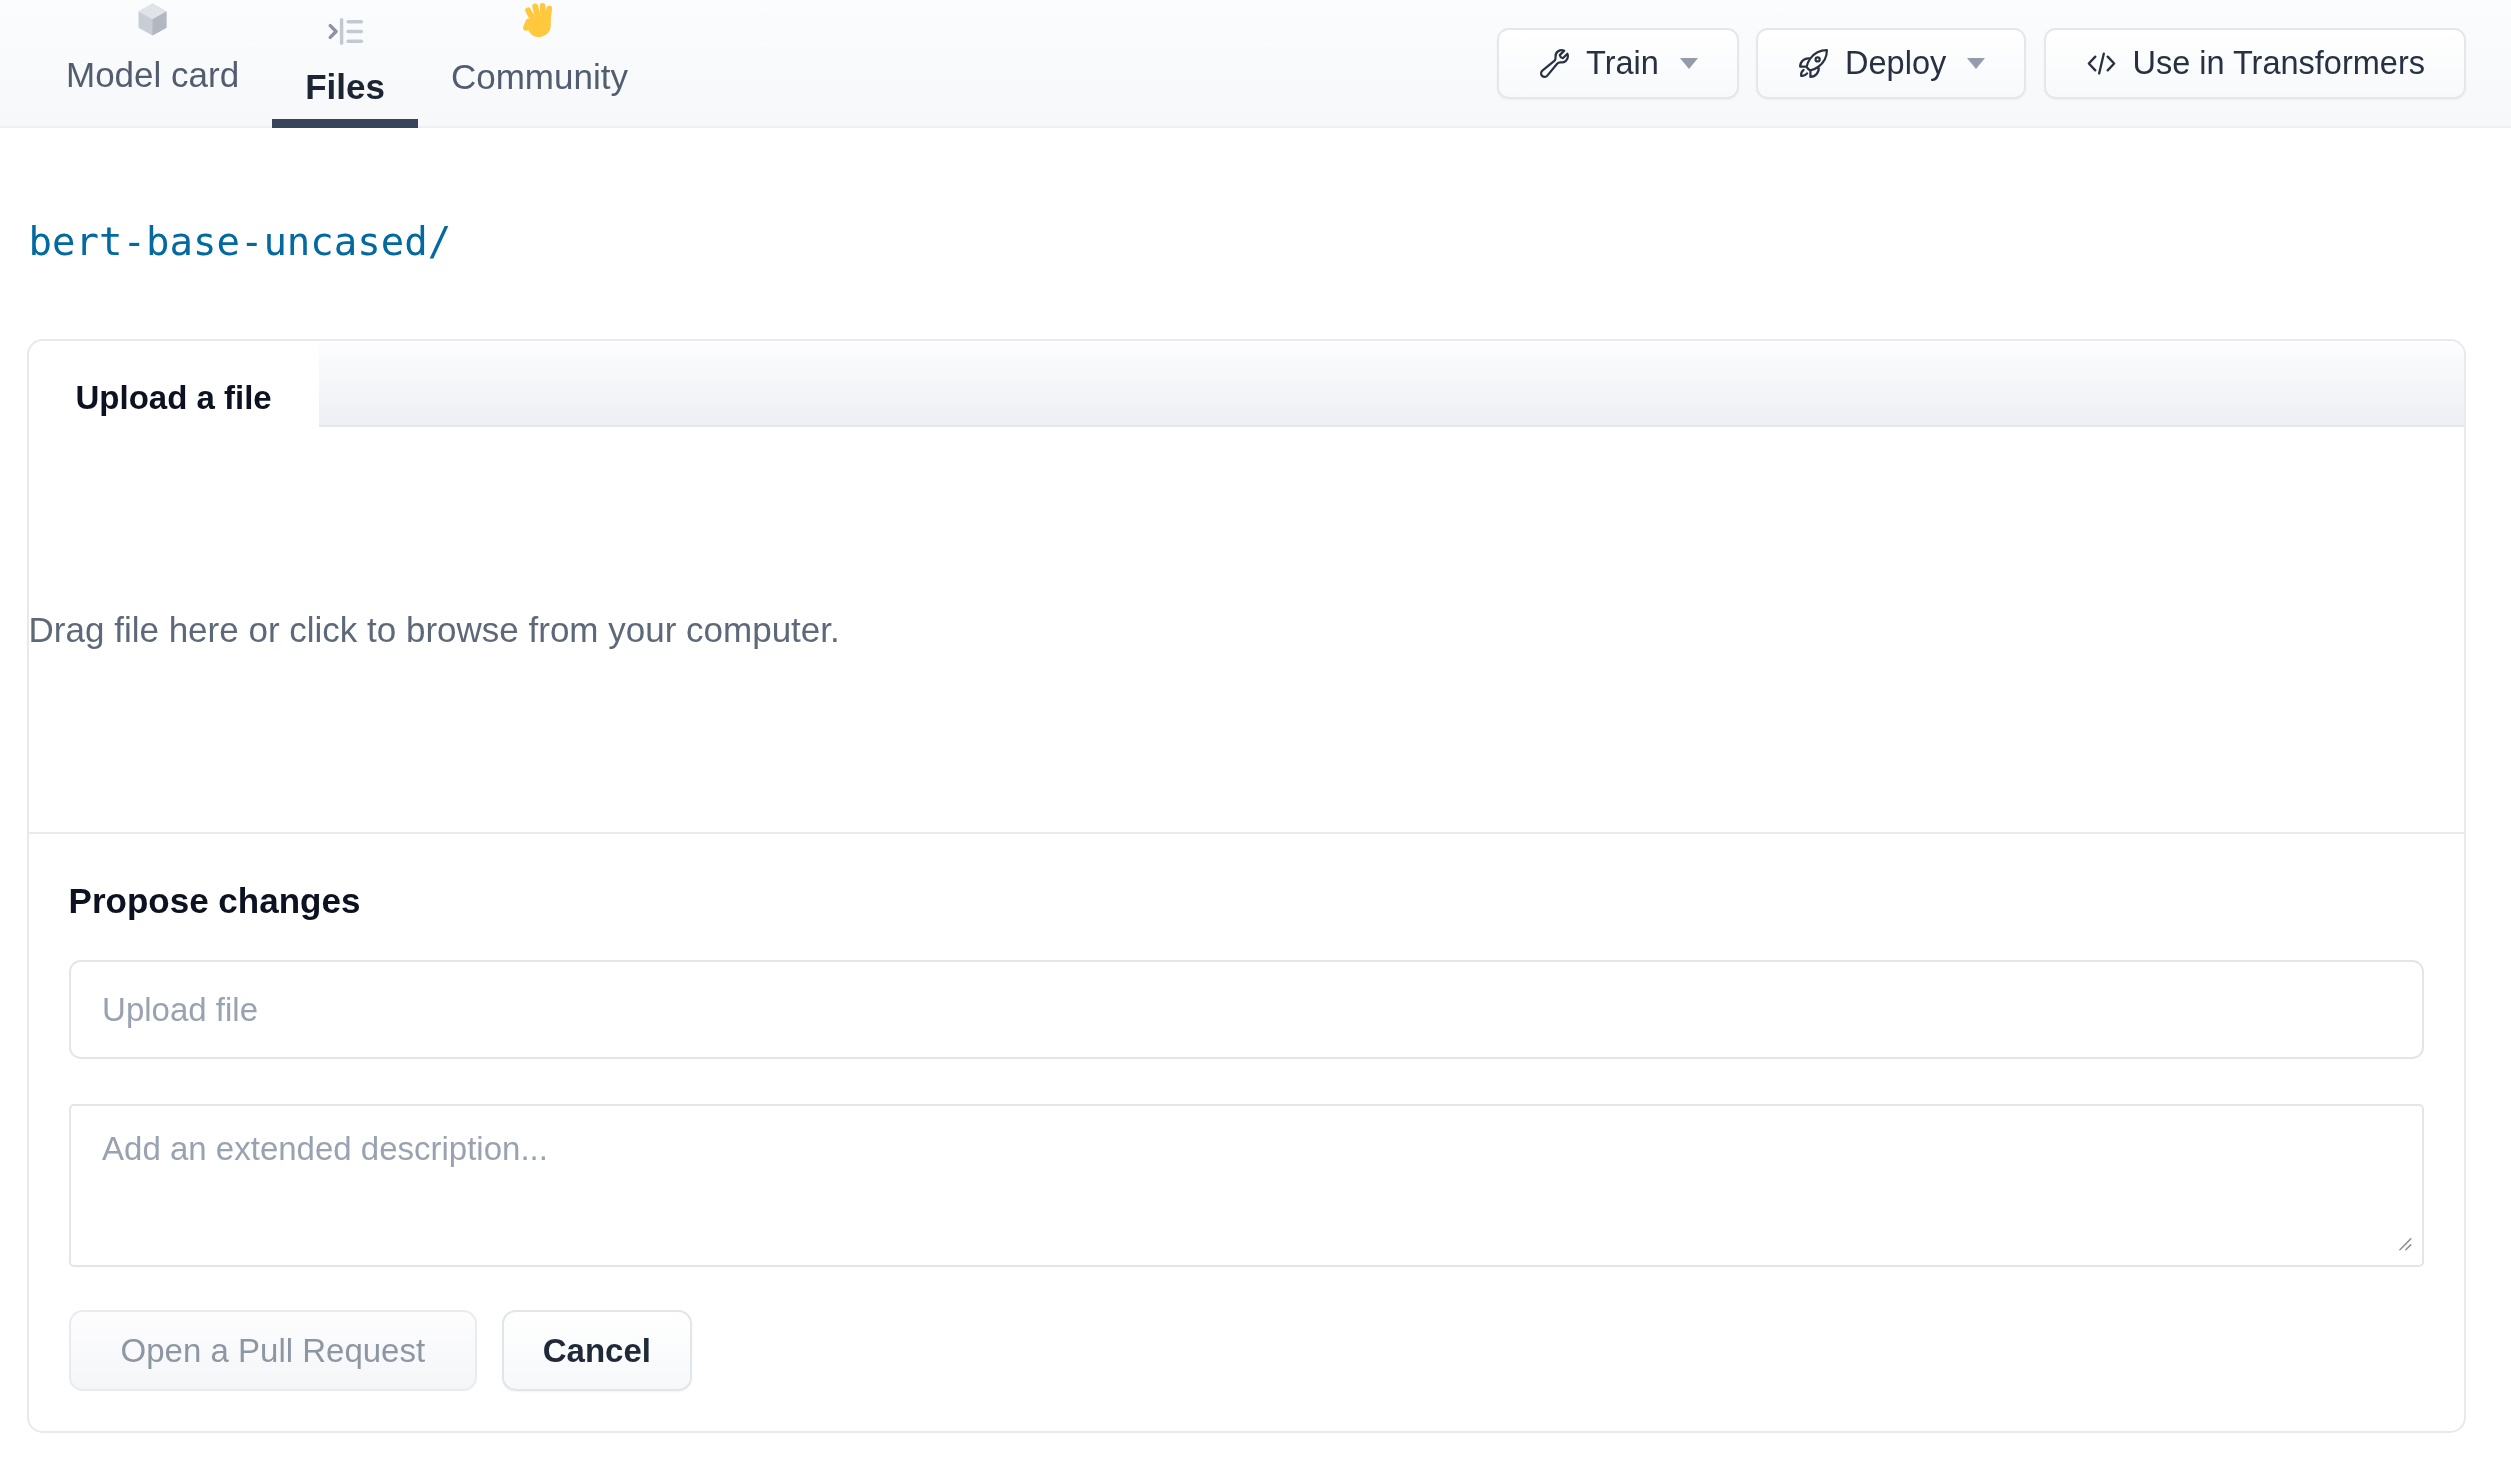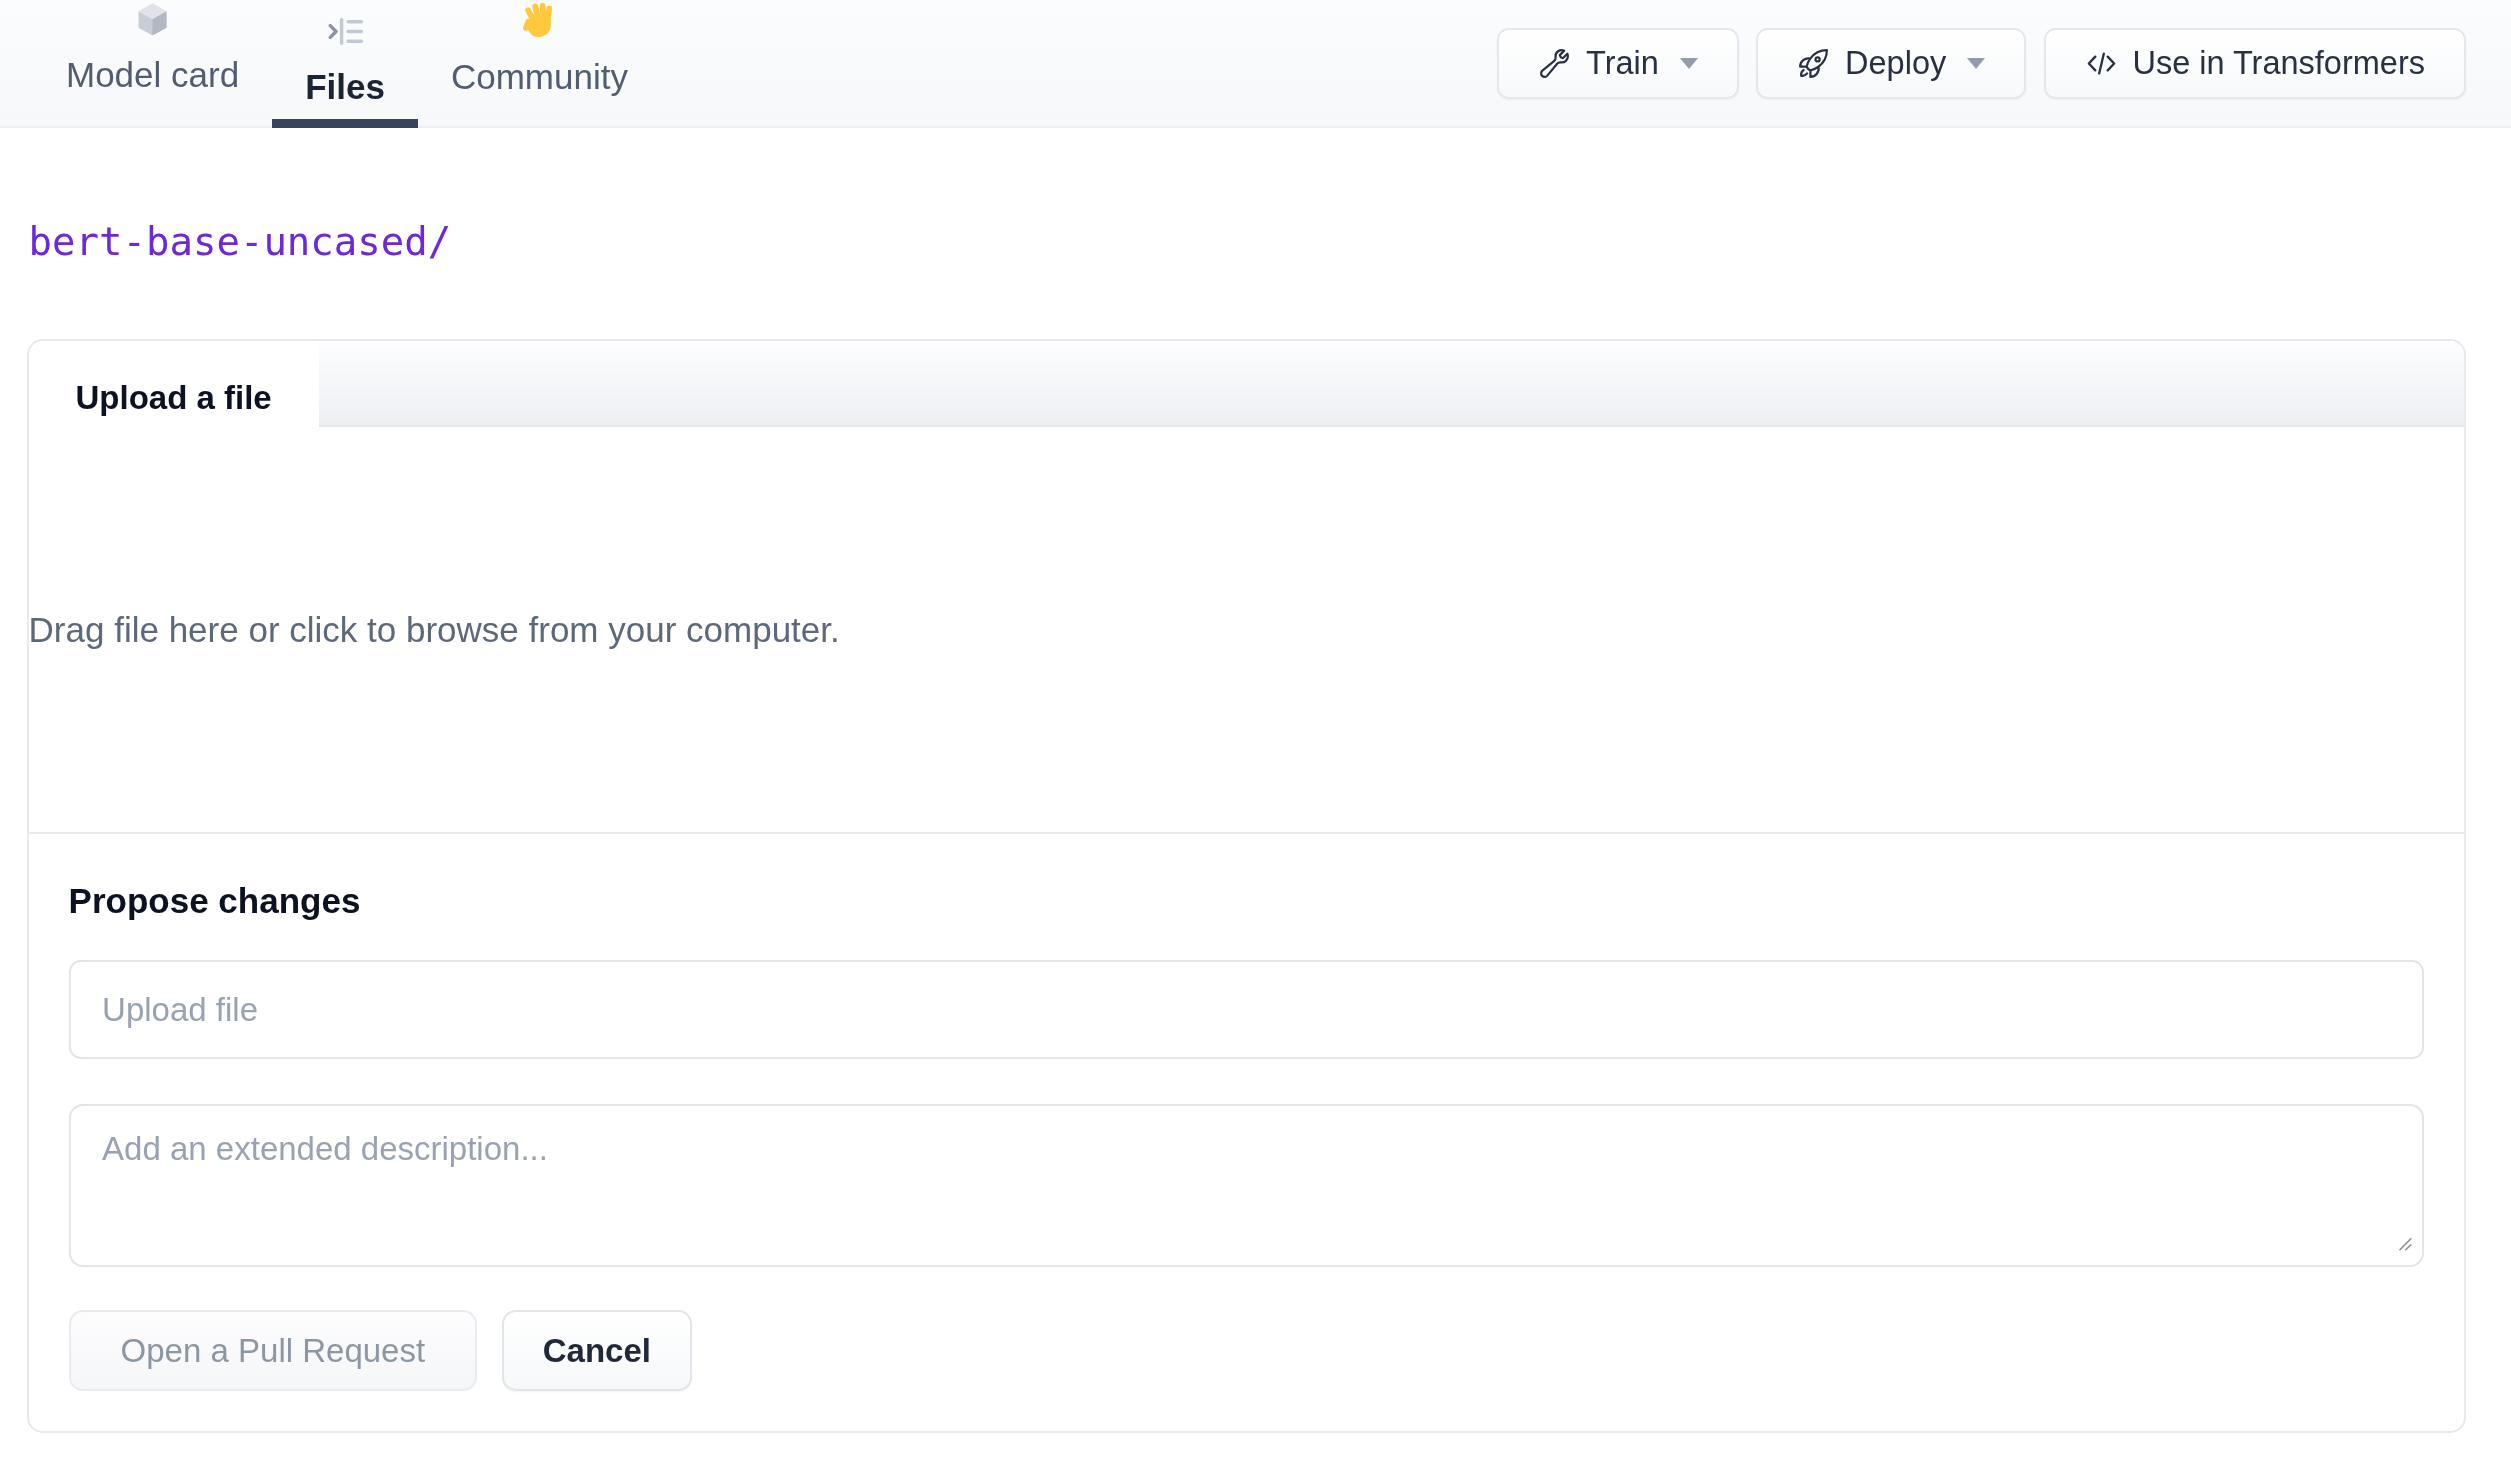--- a/index.html
+++ b/index.html
@@ -21,41 +21,41 @@
   .abtn { display:flex; align-items:center; gap:14.8px; height:71px; padding:0 39px;
     background:linear-gradient(180deg,#ffffff 0%,#f7f9fb 100%);
     border:2px solid #e4e7ec; border-radius:11.8px; font-size:32.5px; color:#273142;
     font-family:inherit; box-shadow:0 1px 2px rgba(16,24,40,.05); cursor:pointer; }
   .caret { width:0; height:0; border-left:9.9px solid transparent;
     border-right:9.9px solid transparent; border-top:11.8px solid #939cab; margin-left:5.9px; }
 
   
   main { padding:0 46px 0 26.6px; }
   .breadcrumb { margin:91px 0 75px 2px; font-family:"DejaVu Sans Mono", monospace;
-    font-size:39px; color:#6d28d9; }
+    font-size:39px; color:#0369a1; }
 
   .panel { border:2px solid #e7e9ee; border-radius:15.8px; background:#fff; }
   .panel-header { display:flex; height:86px; }
   .upload-tab { width:290px; display:flex; align-items:center; justify-content:center;
     font-size:33px; font-weight:700; color:#0c1221; background:#fff;
     border-top-left-radius:13.8px; cursor:pointer;margin-top:28px; }
   .panel-header-rest { flex:1; background:linear-gradient(180deg,#fdfdfe 0%,#edeff3 100%);
     border-bottom:2px solid #e3e6eb; border-top-right-radius:13.8px; }
 
   .dropzone { height:405px; display:flex; align-items:center; justify-content:flex-start;
     font-size:35px; color:#5d6878; cursor:pointer; }
 
   .propose { border-top:2px solid #e8eaee; padding:47px 40px 40px; }
   .propose-heading { font-size:35px; font-weight:700; color:#0c1221; margin-bottom:39px; }
   .file-input { width:100%; height:99px; border:2px solid #e2e5ea; border-radius:11.8px;
     padding:0 31.5px; font-size:33px; color:#111827; outline:none; background:#fff; font-family:inherit; }
   .file-input::placeholder { color:#99a2b0; }
   .ta-wrap { position:relative; margin-top:45px; }
   .desc-textarea { display:block; width:100%; height:163px; border:2px solid #e2e5ea;
-    border-radius:14px; padding:23.6px 31.5px; font-size:33px; color:#111827; resize:none;
+    border-radius:5px; padding:23.6px 31.5px; font-size:33px; color:#111827; resize:none;
     outline:none; font-family:inherit; background:#fff; }
   .desc-textarea::placeholder { color:#99a2b0; }
   .resize-handle { position:absolute; right:8.9px; bottom:8.9px; }
 
   .btn-row { display:flex; gap:24.6px; margin-top:43px; }
   .pr-btn { height:81px; padding:0 50px; border-radius:13.8px; border:2px solid #e9ebef;
     background:linear-gradient(180deg,#fdfdfe 0%,#f5f6f8 100%); color:#8d97a4;
     font-size:33px; font-family:inherit; cursor:default; }
   .cancel-btn { height:81px; padding:16px 39px; border-radius:13.8px; border:2px solid #e2e5ea;
     background:linear-gradient(180deg,#ffffff 0%,#f6f8fa 100%); color:#1f2937;

